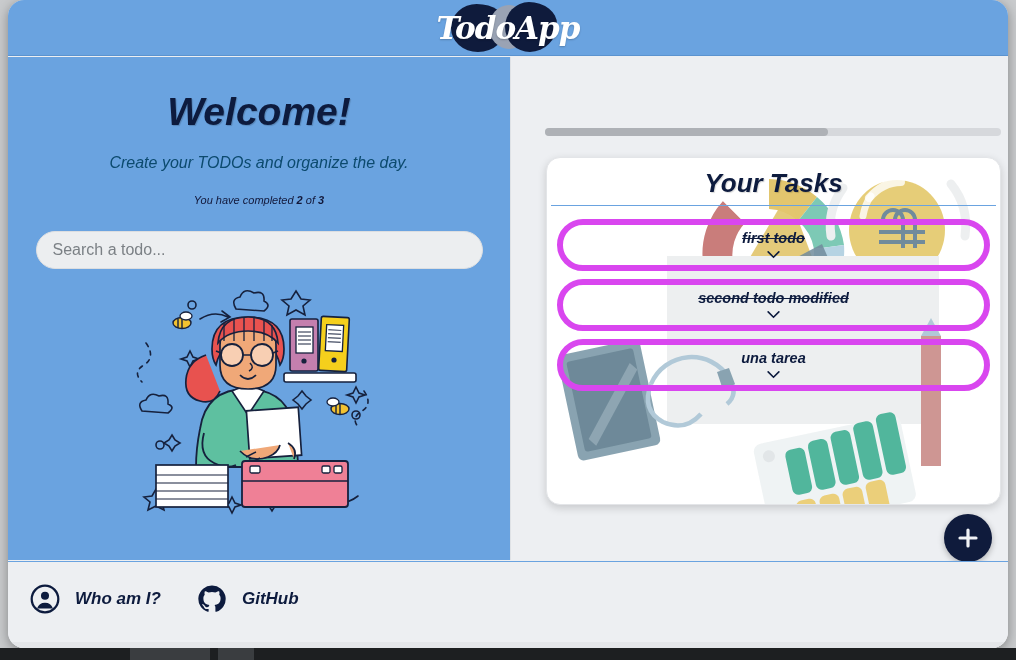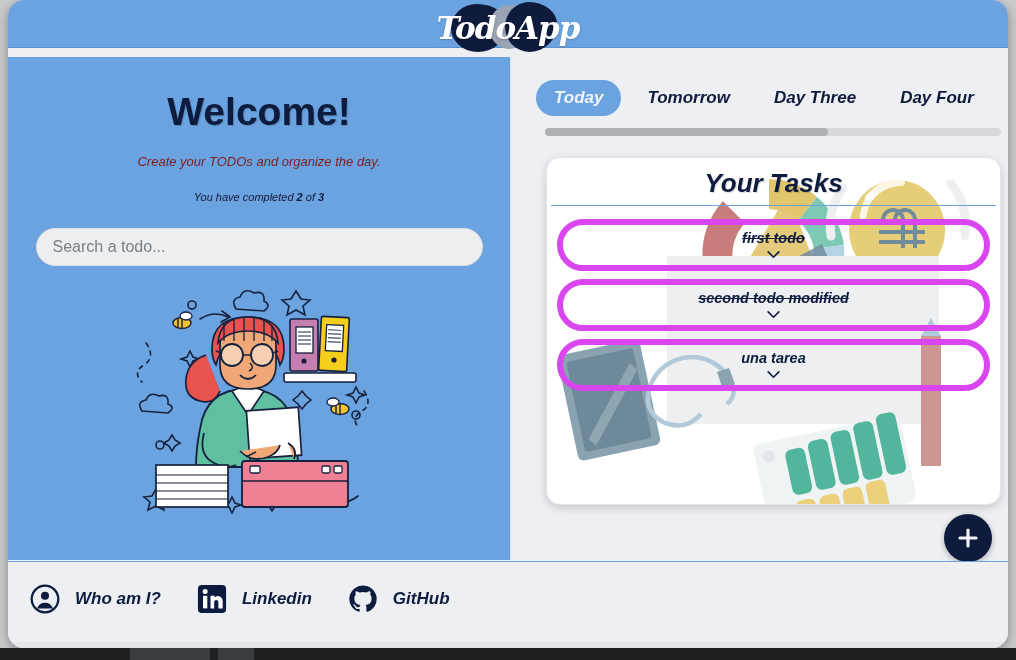--- a/index.html
+++ b/index.html
@@ -31,21 +31,21 @@
     left: 8px; top: 0; width: 1000px; height: 648px;
     background: #edeff2;
     border-radius: 16px;
     box-shadow: 0 3px 12px rgba(0,0,0,.35);
     overflow: hidden;
   }
 
   
   #header {
     position: absolute; left: 0; top: 0;
-    width: 1000px; height: 48px;
+    width: 1000px; height: 56px;
     background: #6aa3e0;
     border-bottom: 1px solid #5b93cf;
   }
   #logo {
     position: absolute; left: 50%; top: 0;
     transform: translateX(-50%);
     width: 150px; height: 56px;
   }
   #logo .blob {
     position: absolute; border-radius: 46% 54% 52% 48% / 50% 44% 56% 50%;
@@ -70,28 +70,28 @@
 
   
   #left-panel {
     position: absolute; left: 0; top: 57px;
     width: 503px; height: 503px;
     background: #6aa3e0;
     border-right: 1px solid #dfe2e6;
   }
   #welcome-title {
     margin-top: 33px; text-align: center;
-    font-size: 39px; font-weight: 700; 
+    font-size: 39px; font-weight: 700; font-style: italic;
     color: #0d1b3e;
     text-shadow: 1px 1px 1px rgba(0,0,0,.18);
   }
   #welcome-sub {
     margin-top: 20px; text-align: center;
-    font-size: 13px; font-style: italic; font-weight: 500;
-    color: #7f1d1d;
+    font-size: 16px; font-style: italic; font-weight: 500;
+    color: #0c4a6e;
   }
   #completed-line {
     margin-top: 22px; text-align: center;
     font-size: 11px; font-style: italic; font-weight: 500;
     color: #12183a;
   }
   #completed-line b { font-weight: 700; }
   #search-wrap {
     margin: 25px auto 0; width: 447px;
   }
@@ -346,26 +346,20 @@
 
         <g>
           <rect x="28" y="182" width="72" height="42" fill="#fff" stroke="#16213d" stroke-width="1.7"></rect>
           <path d="M28 192 h72 M28 200 h72 M28 208 h72 M28 216 h72" stroke="#16213d" stroke-width="1.2"></path>
         </g>
       </svg>
     </div>
 
     <div id="right-panel">
 
-      <div id="tabs">
-        <div class="tab active">Today</div>
-        <div class="tab">Tomorrow</div>
-        <div class="tab">Day Three</div>
-        <div class="tab">Day Four</div>
-      </div>
 
       <div id="tab-scrollbar">
         <div class="thumb" style="width: 62%;"></div>
       </div>
 
       <div id="tasks-card">
 
         <svg id="illus-desk" viewBox="0 0 455 348">
 
           <g>
@@ -465,29 +459,20 @@
 
         <div class="footer-link">
           <svg viewBox="0 0 32 32">
             <circle cx="16" cy="16" r="14.2" fill="none" stroke="#0d1b3e" stroke-width="2.4"></circle>
             <circle cx="16" cy="12.6" r="4.3" fill="#0d1b3e"></circle>
             <path d="M7.6 26.2 a8.8 8.8 0 0 1 16.8 0 z" fill="#0d1b3e"></path>
           </svg>
           <span class="f-label">Who am I?</span>
         </div>
 
-        <div class="footer-link">
-          <svg viewBox="0 0 32 32">
-            <rect x="1" y="1" width="30" height="30" rx="4" fill="#0d1b3e"></rect>
-            <rect x="6.4" y="12.6" width="4.6" height="13.4" fill="#fff"></rect>
-            <circle cx="8.7" cy="8.1" r="2.7" fill="#fff"></circle>
-            <path d="M14.4 12.6 h4.4 v1.9 a5 5 0 0 1 8.6 3.5 V26 h-4.6 v-7.1 a2.3 2.3 0 0 0 -4.5 0 V26 h-3.9 z" fill="#fff"></path>
-          </svg>
-          <span class="f-label">Linkedin</span>
-        </div>
 
         <div class="footer-link">
           <svg viewBox="0 0 32 32">
             <path d="M16 1.6 A14.4 14.4 0 0 0 11.4 29.7 c .7 .14 1 -.3 1 -.68 v-2.4 c-4 .87-4.9-1.93-4.9-1.93-.66-1.7-1.6-2.15-1.6-2.15-1.3-.9.1-.88.1-.88 1.45.1 2.2 1.5 2.2 1.5 1.3 2.2 3.4 1.56 4.2 1.2.13-.94.5-1.57.9-1.93-3.2-.36-6.5-1.6-6.5-7.1 0-1.57.56-2.85 1.48-3.85-.15-.37-.64-1.83.14-3.82 0 0 1.2-.39 3.96 1.47a13.7 13.7 0 0 1 7.2 0c2.75-1.86 3.96-1.47 3.96-1.47.78 1.99.29 3.45.14 3.82.92 1 1.48 2.28 1.48 3.85 0 5.52-3.3 6.73-6.5 7.08.52.44.97 1.32.97 2.66v3.95c0 .38.27.83 1 .68A14.4 14.4 0 0 0 16 1.6 z" fill="#0d1b3e"></path>
           </svg>
           <span class="f-label">GitHub</span>
         </div>
       </div>
 
     </div>

